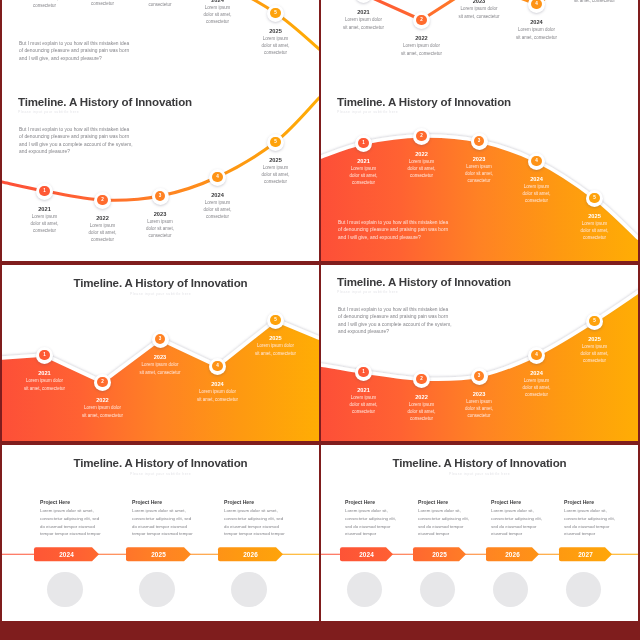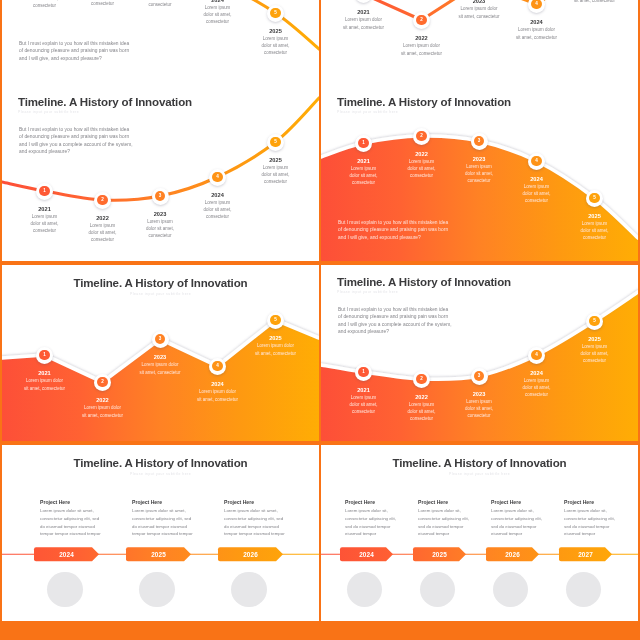--- a/index.html
+++ b/index.html
@@ -1,18 +1,18 @@
 <!DOCTYPE html>
 <html><head>
 <meta charset="utf-8">
 <title>Timeline Templates</title>
 <style>
   html,body{margin:0;padding:0;background:#ffffff;}
   body{width:640px;height:640px;font-family:"Liberation Sans",sans-serif;overflow:hidden;}
-  .grid{position:relative;width:640px;height:640px;background:#f97316;}
+  .grid{position:relative;width:640px;height:640px;background:#7f1d1d;}
   .slide{position:absolute;width:317px;height:176px;overflow:hidden;background:#fff;}
   .slide svg{position:absolute;left:0;top:0;}
   .s-title{position:absolute;font-size:11.55px;font-weight:bold;color:#3a3a3c;
            letter-spacing:-0.16px;white-space:nowrap;line-height:12px;}
   .s-sub{position:absolute;font-size:3.4px;color:#e3e3e7;letter-spacing:0.5px;white-space:nowrap;line-height:5px;}
   .s-body{position:absolute;font-size:4.85px;line-height:7.25px;color:#85858a;letter-spacing:0.01px;}
   .s-body.w{color:#ffe2da;}
   .yr{position:absolute;font-size:5.65px;font-weight:bold;color:#3a3a3c;text-align:center;
       white-space:nowrap;line-height:6.4px;}
   .yr.w{color:#fff;}

